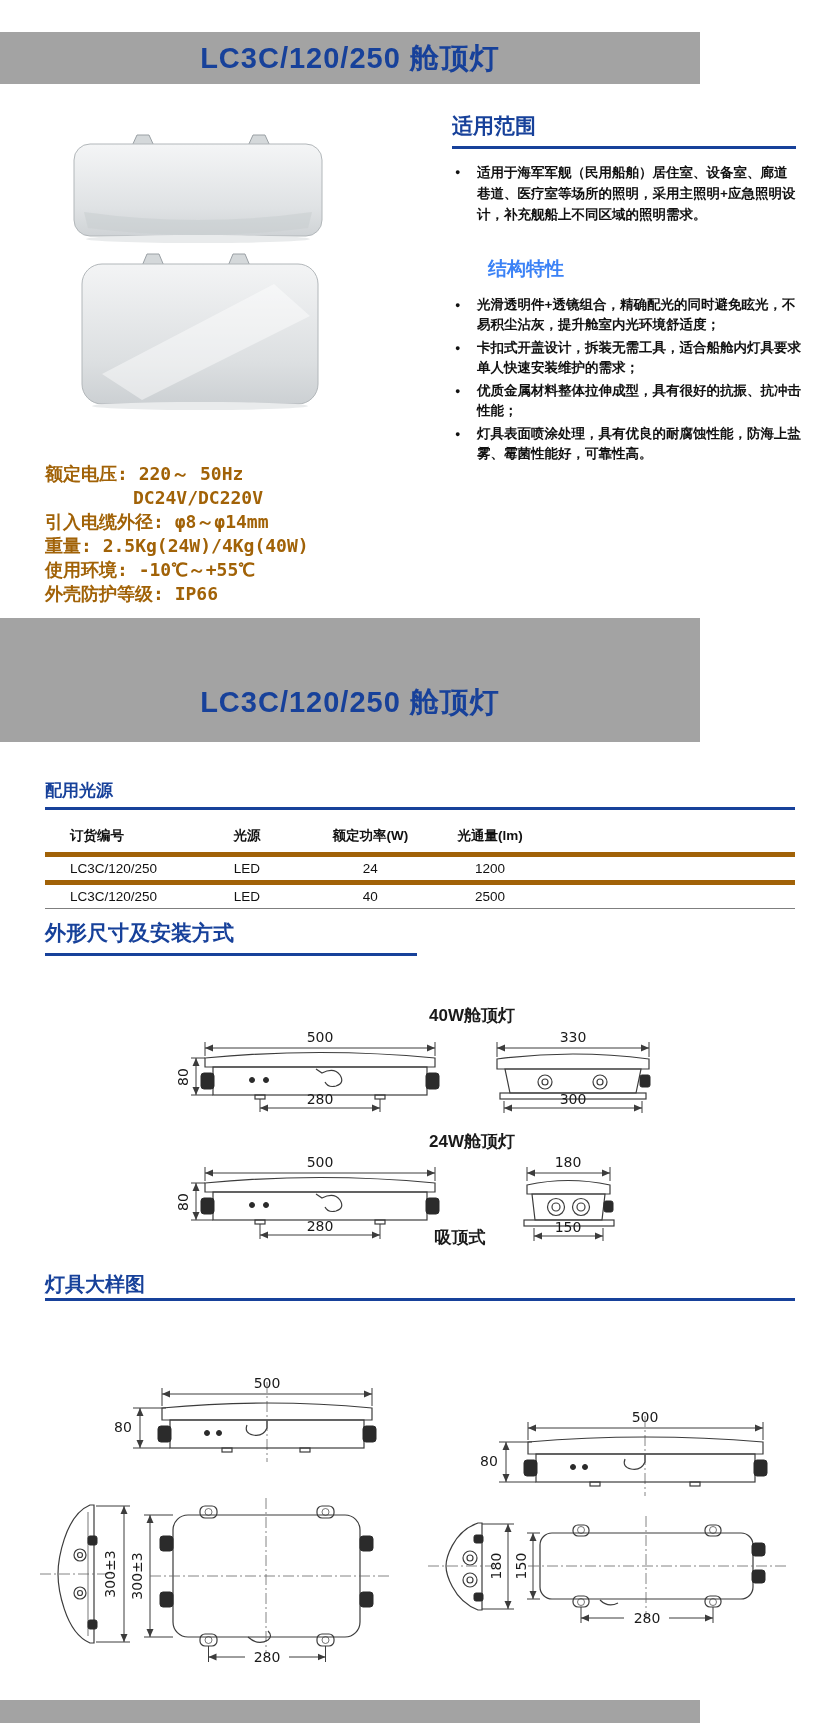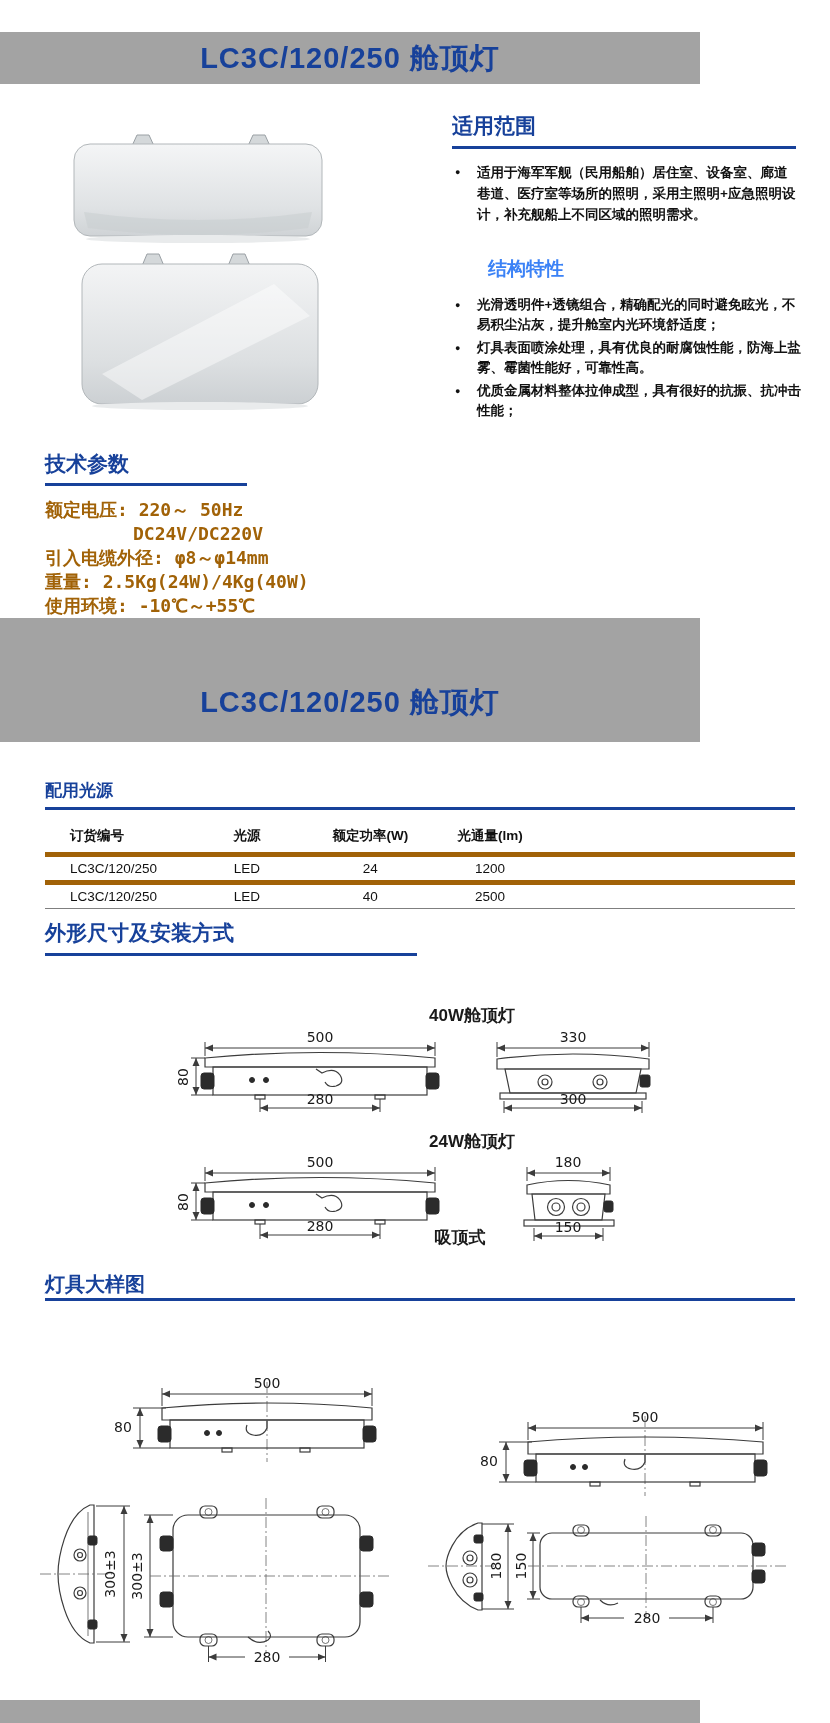--- a/index.html
+++ b/index.html
@@ -114,30 +114,32 @@
   </div>
 </div>
 
 <div id="features">
   <div class="sec-title">结构特性</div>
   <div class="bullets">
     <div class="bullet">
         <span class="txt">光滑透明件+透镜组合，精确配光的同时避免眩光，不易积尘沾灰，提升舱室内光环境舒适度；</span>
       </div>
     <div class="bullet">
-        <span class="txt">灯具表面喷涂处理，具有优良的耐腐蚀性能，防海上盐雾、霉菌性能好，可靠性高。</span>
+        <span class="txt">卡扣式开盖设计，拆装无需工具，适合船舱内灯具要求单人快速安装维护的需求；</span>
       </div>
     <div class="bullet">
         <span class="txt">优质金属材料整体拉伸成型，具有很好的抗振、抗冲击性能；</span>
       </div>
+    <div class="bullet">
+        <span class="txt">灯具表面喷涂处理，具有优良的耐腐蚀性能，防海上盐雾、霉菌性能好，可靠性高。</span>
+      </div>
   </div>
 </div>
 
 <div id="tech">
-  <div class="sec-title">技术参数</div>
   <div class="tech-lines">
     <div class="tech-line">额定电压: 220～ 50Hz</div>
     <div class="tech-line indent">DC24V/DC220V</div>
     <div class="tech-line">引入电缆外径: φ8～φ14mm</div>
     <div class="tech-line">重量: 2.5Kg(24W)/4Kg(40W)</div>
     <div class="tech-line">使用环境: -10℃～+55℃</div>
     <div class="tech-line">外壳防护等级: IP66</div>
   </div>
 </div>
 

